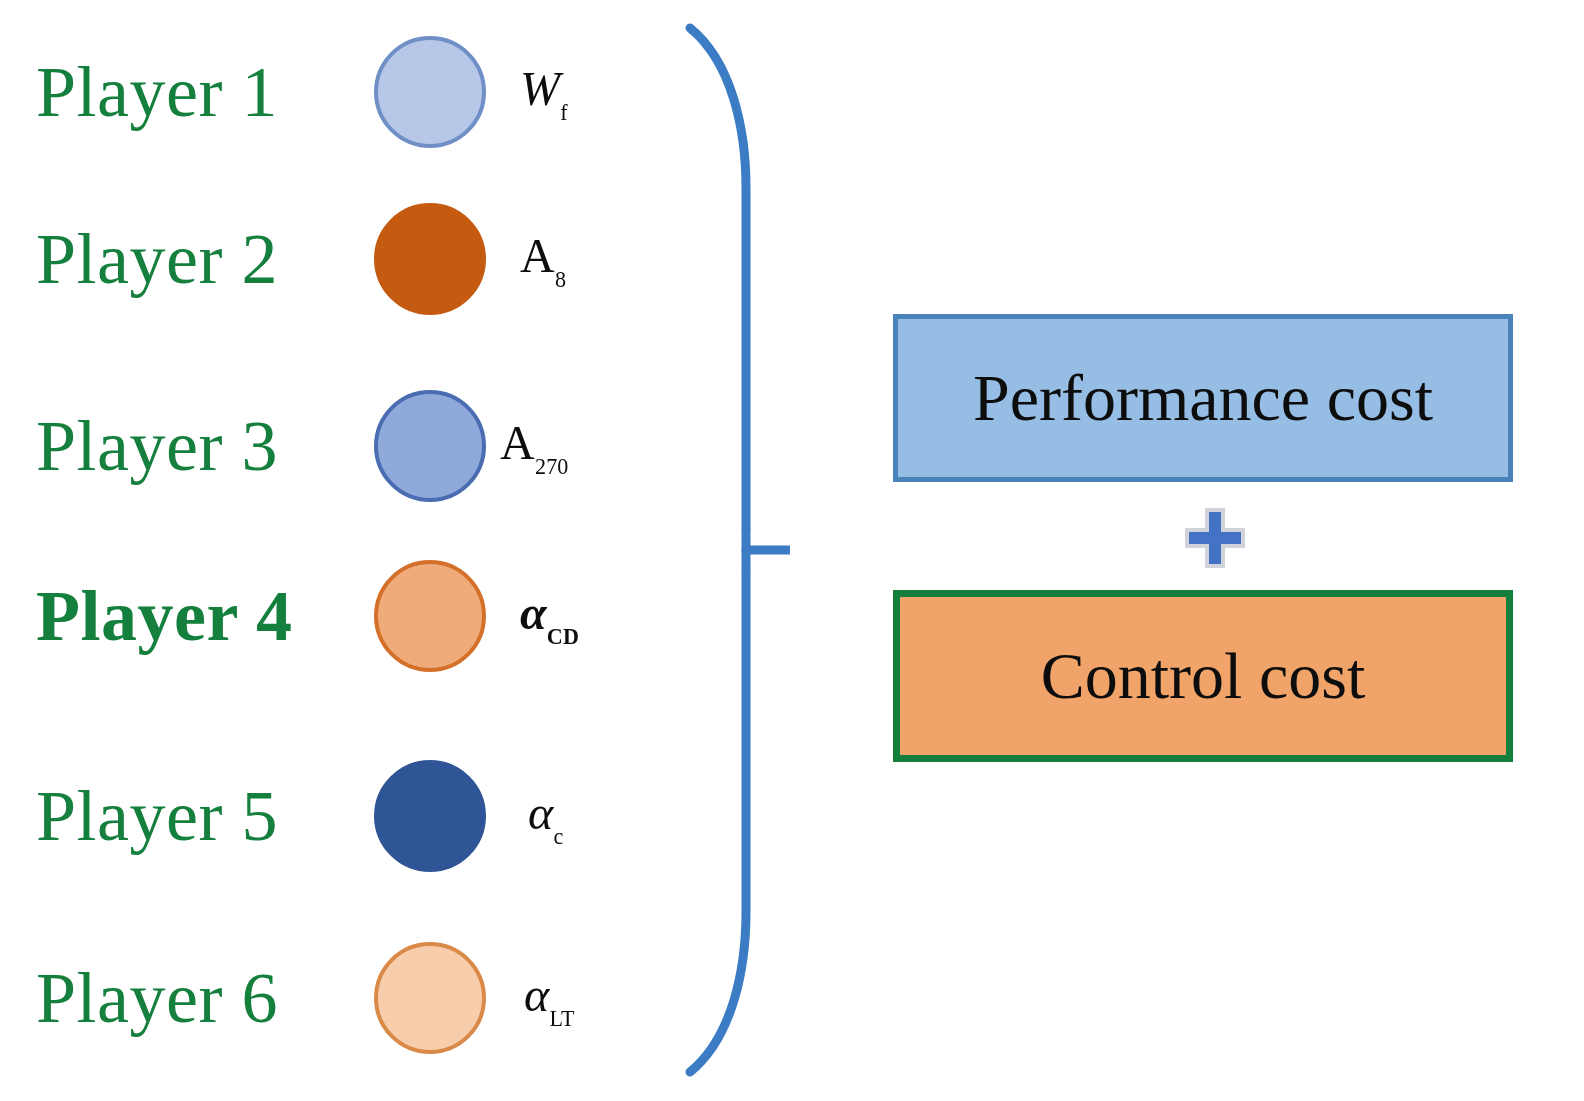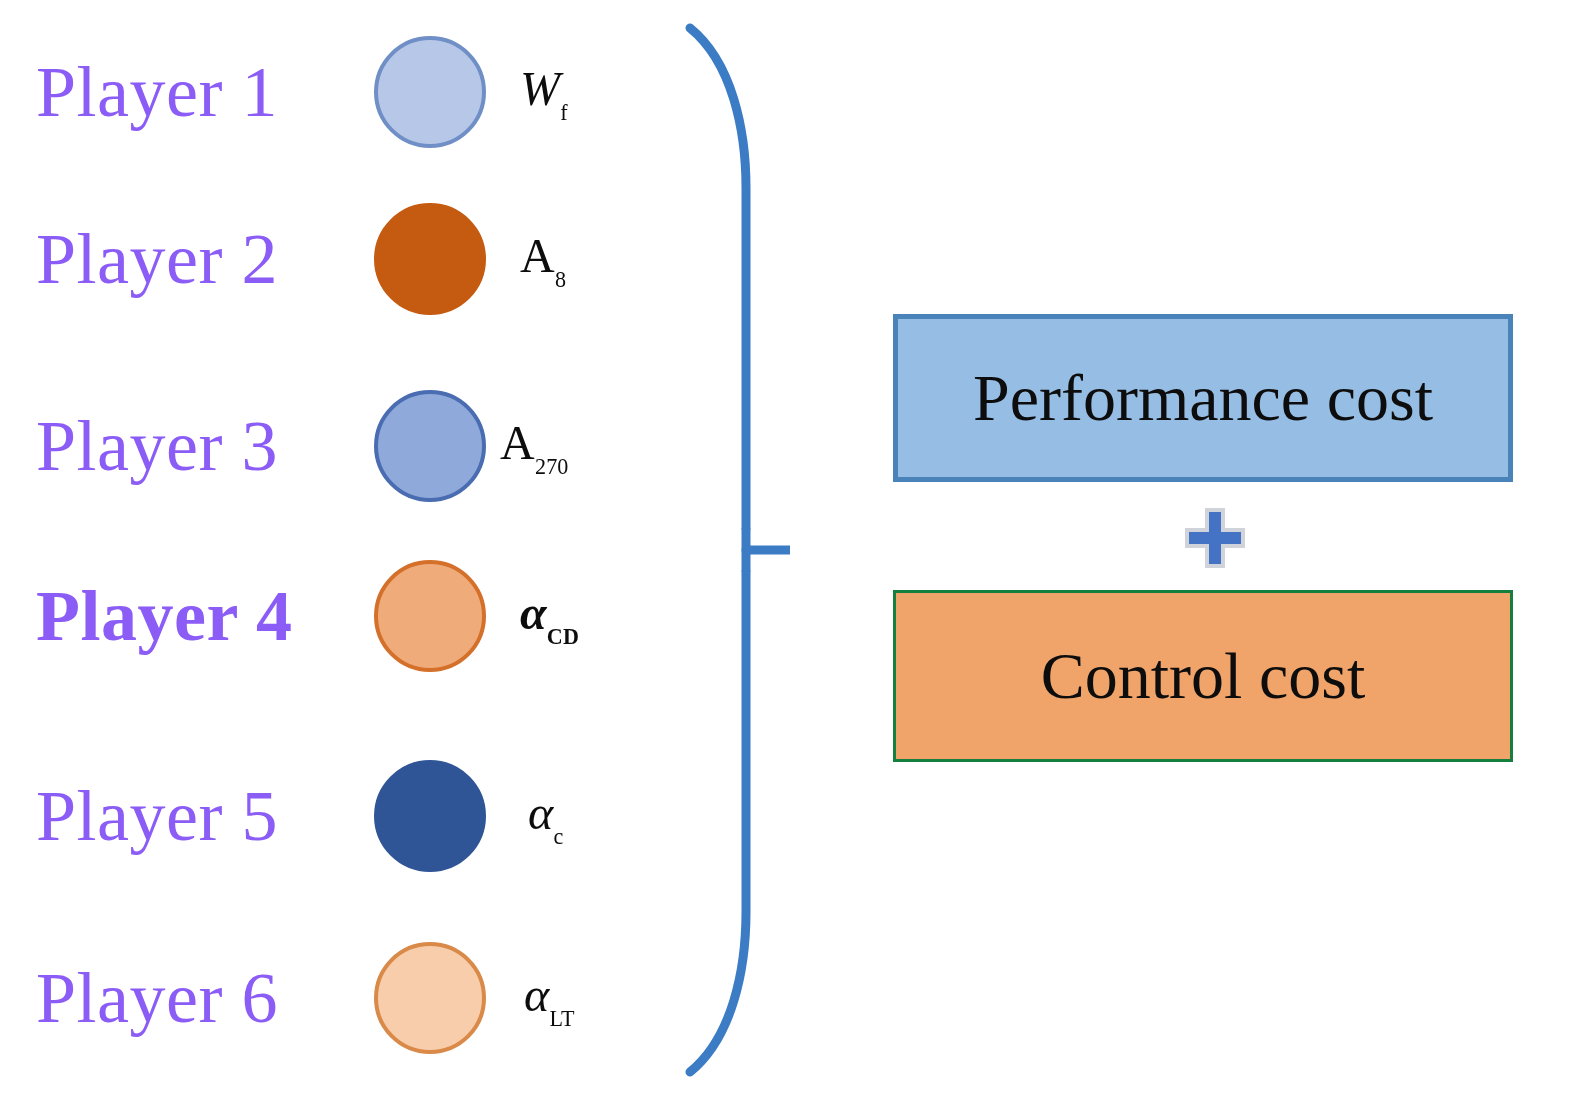--- a/index.html
+++ b/index.html
@@ -31,21 +31,21 @@
     height: 176px;
     display: flex;
     align-items: center;
   }
   .player-label {
     position: absolute;
     left: 36px;
     width: 300px;
     font-size: 72px;
     line-height: 1;
-    color: #8b5cf6;
+    color: #15803d;
     white-space: nowrap;
     letter-spacing: 0.5px;
   }
   .player-dot {
     position: absolute;
     left: 374px;
     width: 112px;
     height: 112px;
     border-radius: 50%;
     box-sizing: border-box;
@@ -108,21 +108,21 @@
     top: 0;
     height: 168px;
     background: #96bde4;
     border: 5px solid #4a82ba;
     text-align: right;
   }
   #control-cost-box {
     top: 276px;
     height: 172px;
     background: #f0a469;
-    border: 3px solid #15803d;
+    border: 7px solid #15803d;
   }
   #plus-sign {
     position: absolute;
     left: 290px;
     top: 192px;
     width: 64px;
     height: 64px;
   }
 </style>
 </head>

